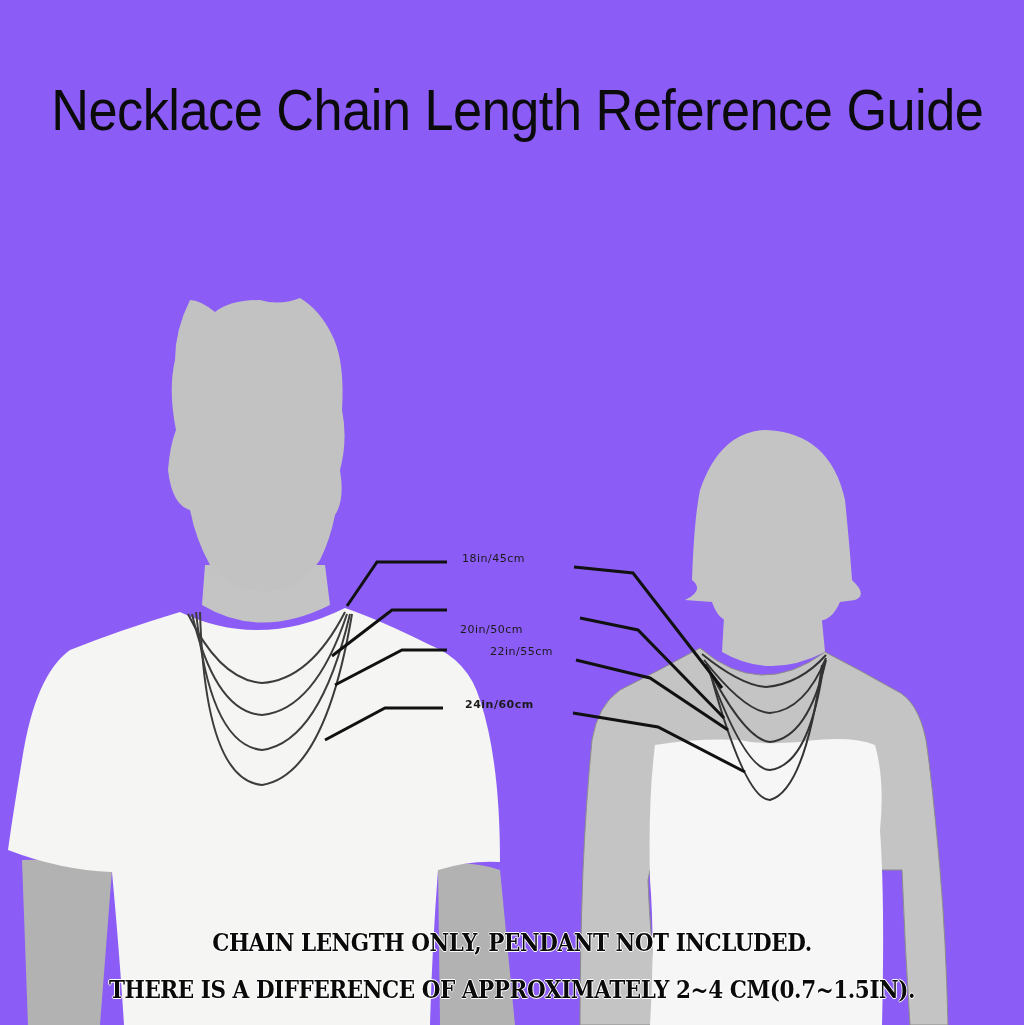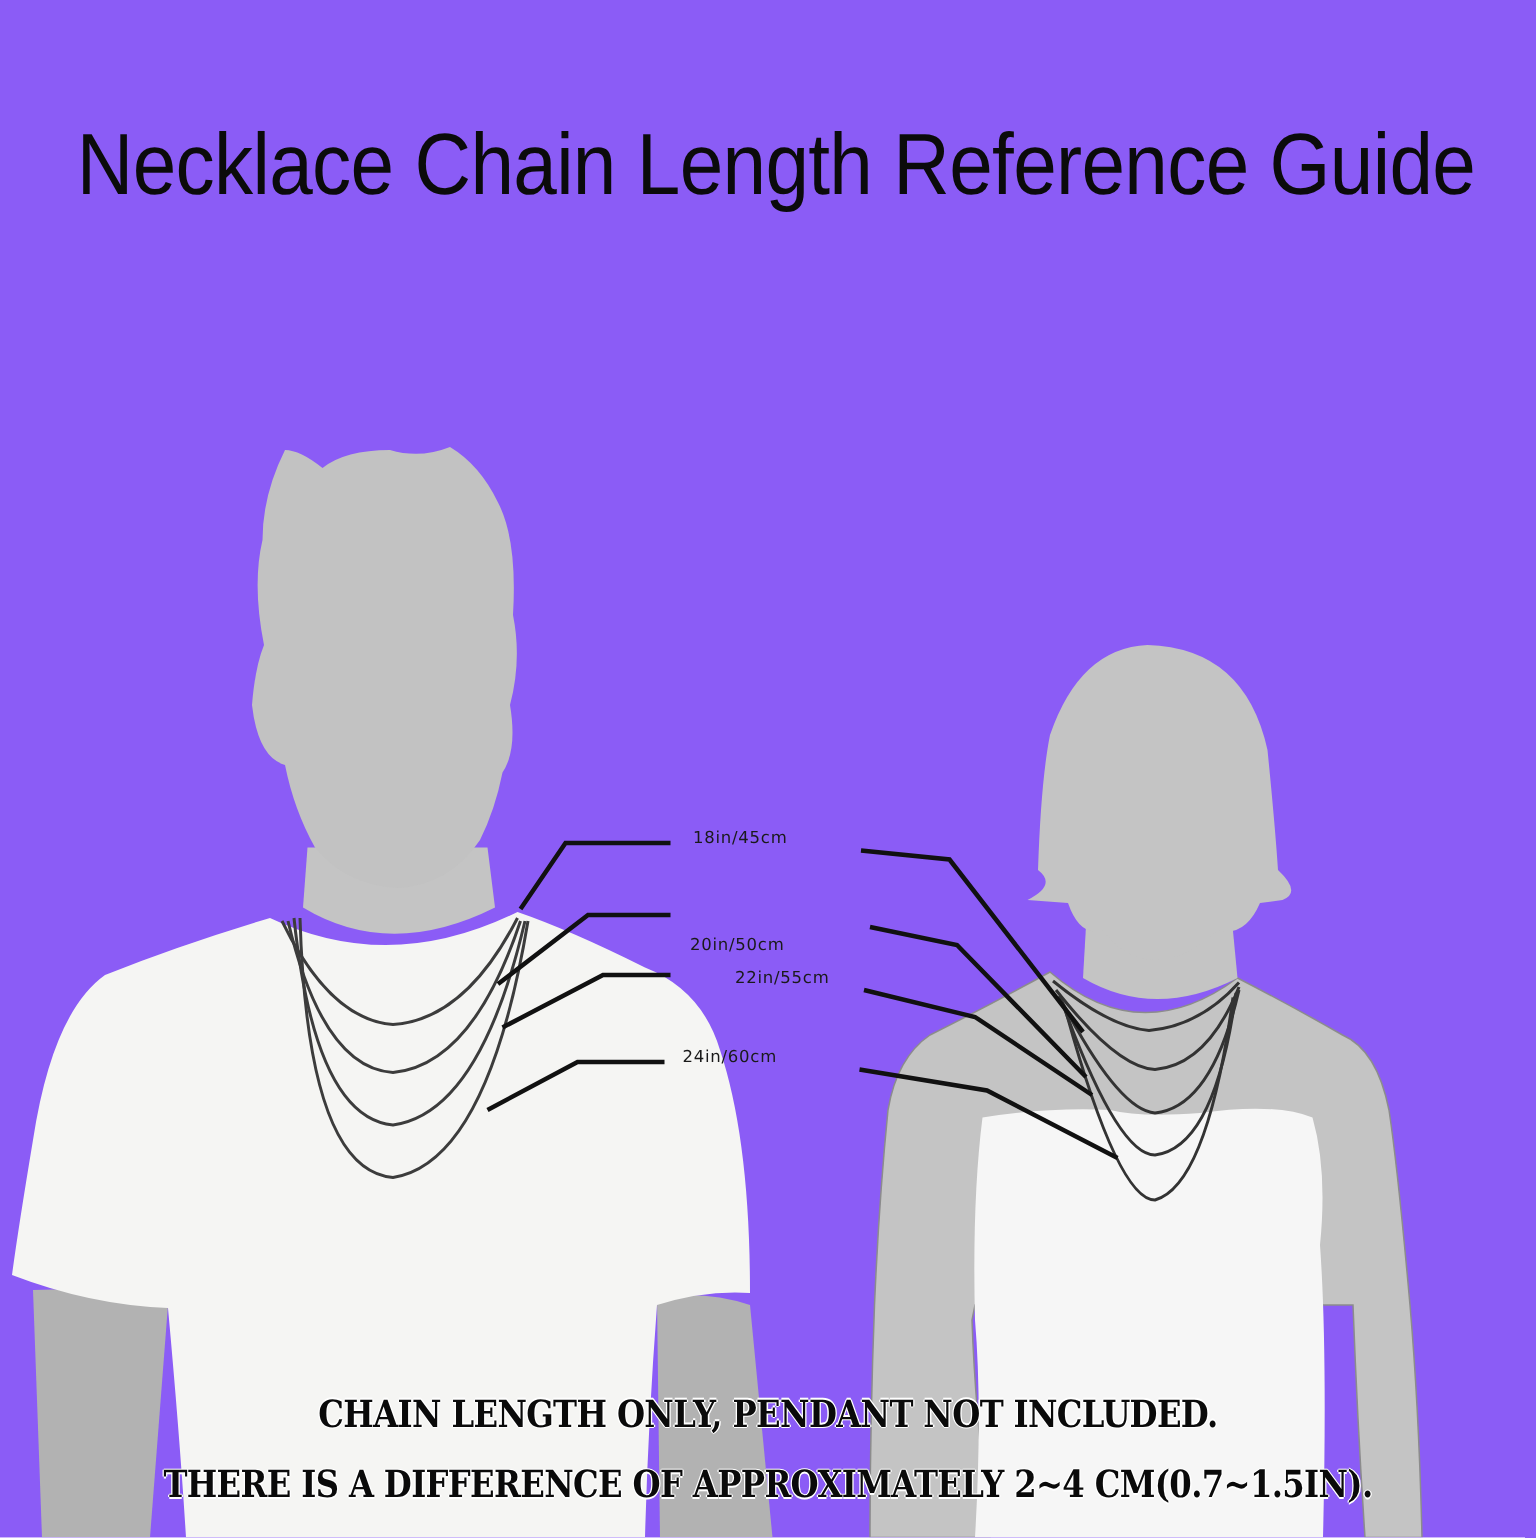--- a/index.html
+++ b/index.html
@@ -80,17 +80,17 @@
         <polyline points="580,618 638,630 724,718"></polyline>
         <polyline points="576,660 650,678 728,730"></polyline>
         <polyline points="573,713 658,727 745,772"></polyline>
       </g>
     </g>
   </svg>
 
   <div class="label" style="left:462px; top:552px;">18in/45cm</div>
   <div class="label" style="left:460px; top:623px;">20in/50cm</div>
   <div class="label" style="left:462px; top:645px;margin-left:28px;">22in/55cm</div>
-  <div class="label" style="left:455px; top:698px;">24in/60cm</div>
+  <div class="label" style="left:465px; top:698px;font-weight:bold;">24in/60cm</div>
 
   <div class="note note1">Chain length only, pendant not included.</div>
   <div class="note note2">There is a difference of approximately 2~4 cm(0.7~1.5in).</div>
 </div>
 
 </body></html>

